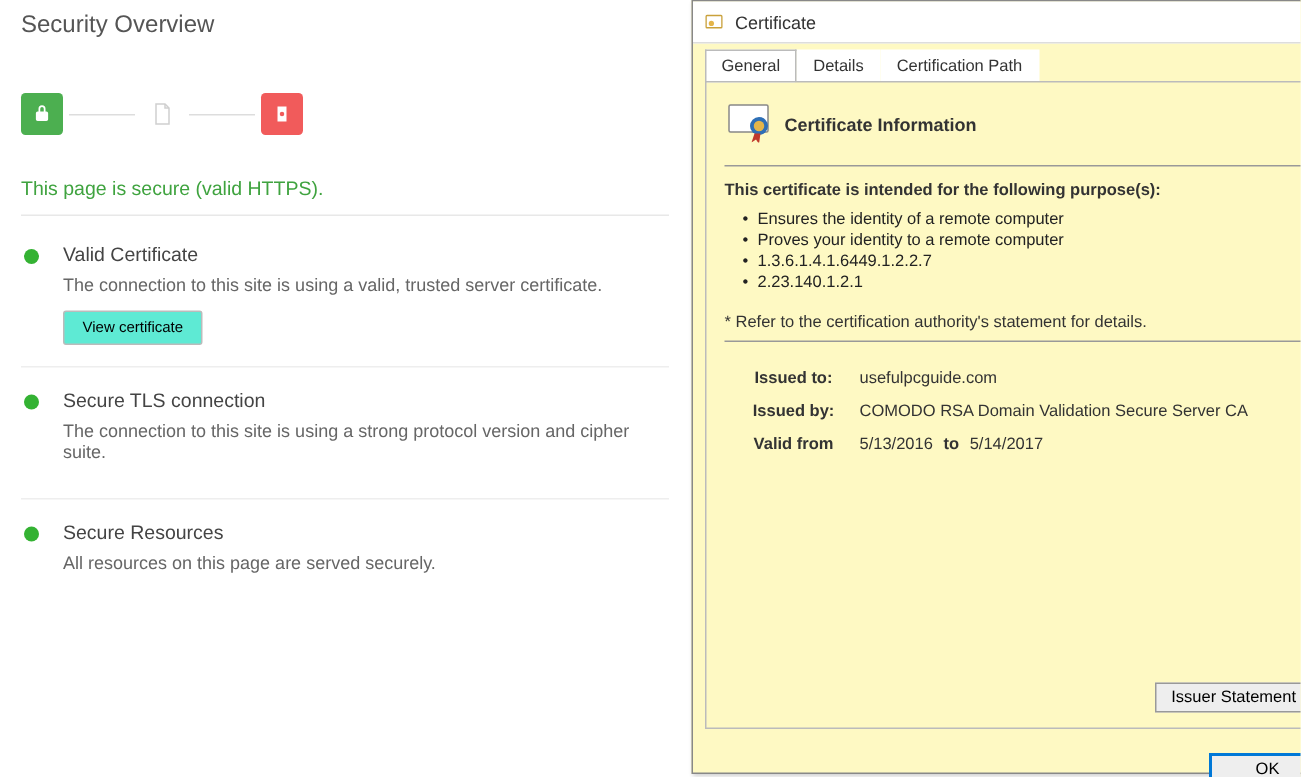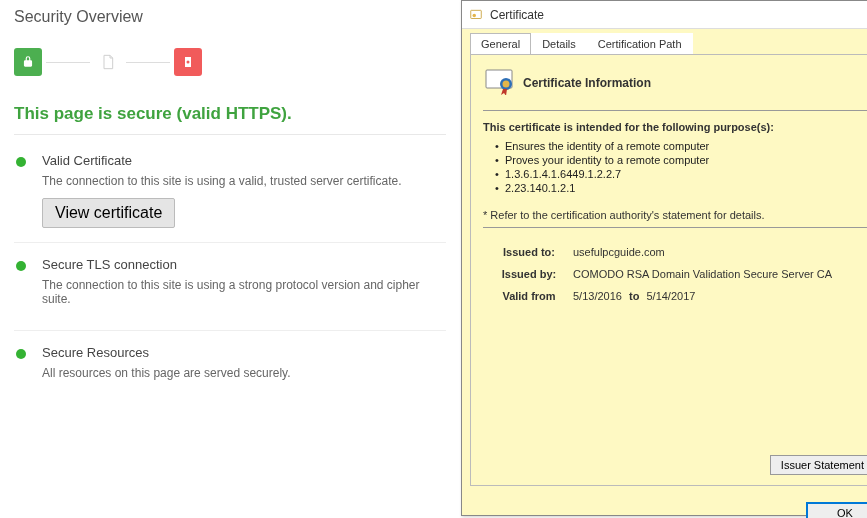--- a/index.html
+++ b/index.html
@@ -1,36 +1,36 @@
 <!DOCTYPE html>
 <html><head>
 <meta charset="utf-8">
 <style>
 * { box-sizing: border-box; margin: 0; padding: 0; }
 body { font-family: "Segoe UI", Arial, sans-serif; font-size: 12px; color: #333; background: #fff; width: 867px; height: 518px; overflow: hidden; position: relative; }
 
 
 .left-panel { width: 460px; height: 518px; float: left; padding: 8px 14px; }
-.title { font-size: 16px; color: #555; margin-bottom: 22px; }
+.title { font-size: 16px; color: #555; margin-bottom: 36px; }
 
 .step-row { display: flex; align-items: center; gap: 4px; margin-bottom: 20px; }
 .step-box { width: 28px; height: 28px; border-radius: 3px; display: flex; align-items: center; justify-content: center; }
 .step-box.green { background: #4CAF50; }
 .step-box.red { background: #F15B5B; }
 .step-box.plain svg { opacity: 0.4; }
 .step-line { width: 44px; height: 1px; background: #ddd; }
 
-.secure-banner { color: #3FA33F; font-size: 17px; padding: 8px 0 10px 0; border-bottom: 1px solid #e8e8e8; margin-bottom: 4px; font-weight: bold; }
+.secure-banner { color: #3FA33F; font-size: 13px; padding: 8px 0 10px 0; border-bottom: 1px solid #e8e8e8; margin-bottom: 4px; }
 
 .section { padding: 14px 0 14px 28px; border-bottom: 1px solid #eee; position: relative; }
 .section:last-child { border-bottom: none; }
 .dot { position: absolute; left: 2px; top: 18px; width: 10px; height: 10px; border-radius: 50%; background: #34B233; }
 .section h4 { font-weight: normal; font-size: 13px; color: #444; margin-bottom: 6px; }
 .section p { font-size: 12px; color: #666; margin-bottom: 10px; }
-.view-cert-btn { background: #e5e5e5; border: 1px solid #bbb; border-radius: 2px; padding: 5px 12px; font-size: 16px; cursor: pointer; }
+.view-cert-btn { background: #5eead4; border: 1px solid #bbb; border-radius: 2px; padding: 5px 12px; font-size: 10px; cursor: pointer; }
 
 
 .cert-dialog { position: absolute; left: 461px; top: 0; width: 436px; height: 516px; border: 1px solid #888; background: #fef9c3; box-shadow: 1px 1px 3px rgba(0,0,0,0.2); }
 .cert-titlebar { height: 28px; display: flex; align-items: center; padding: 0 0 0 6px; border-bottom: 1px solid #ddd; background: #fff; }
 .cert-titlebar .ico { width: 16px; height: 16px; margin-right: 6px; display: flex; align-items: center; justify-content: center; }
 .cert-titlebar .txt { flex: 1; font-size: 12px; color: #333; }
 .close-btn { width: 40px; height: 27px; display: flex; align-items: center; justify-content: center; font-size: 15px; cursor: pointer; }
 
 .tab-strip { display: flex; padding: 4px 8px 0 8px; }
 .tab { padding: 4px 10px; font-size: 11px; border: 1px solid transparent; border-bottom: none; cursor: pointer; background: #fff; }

